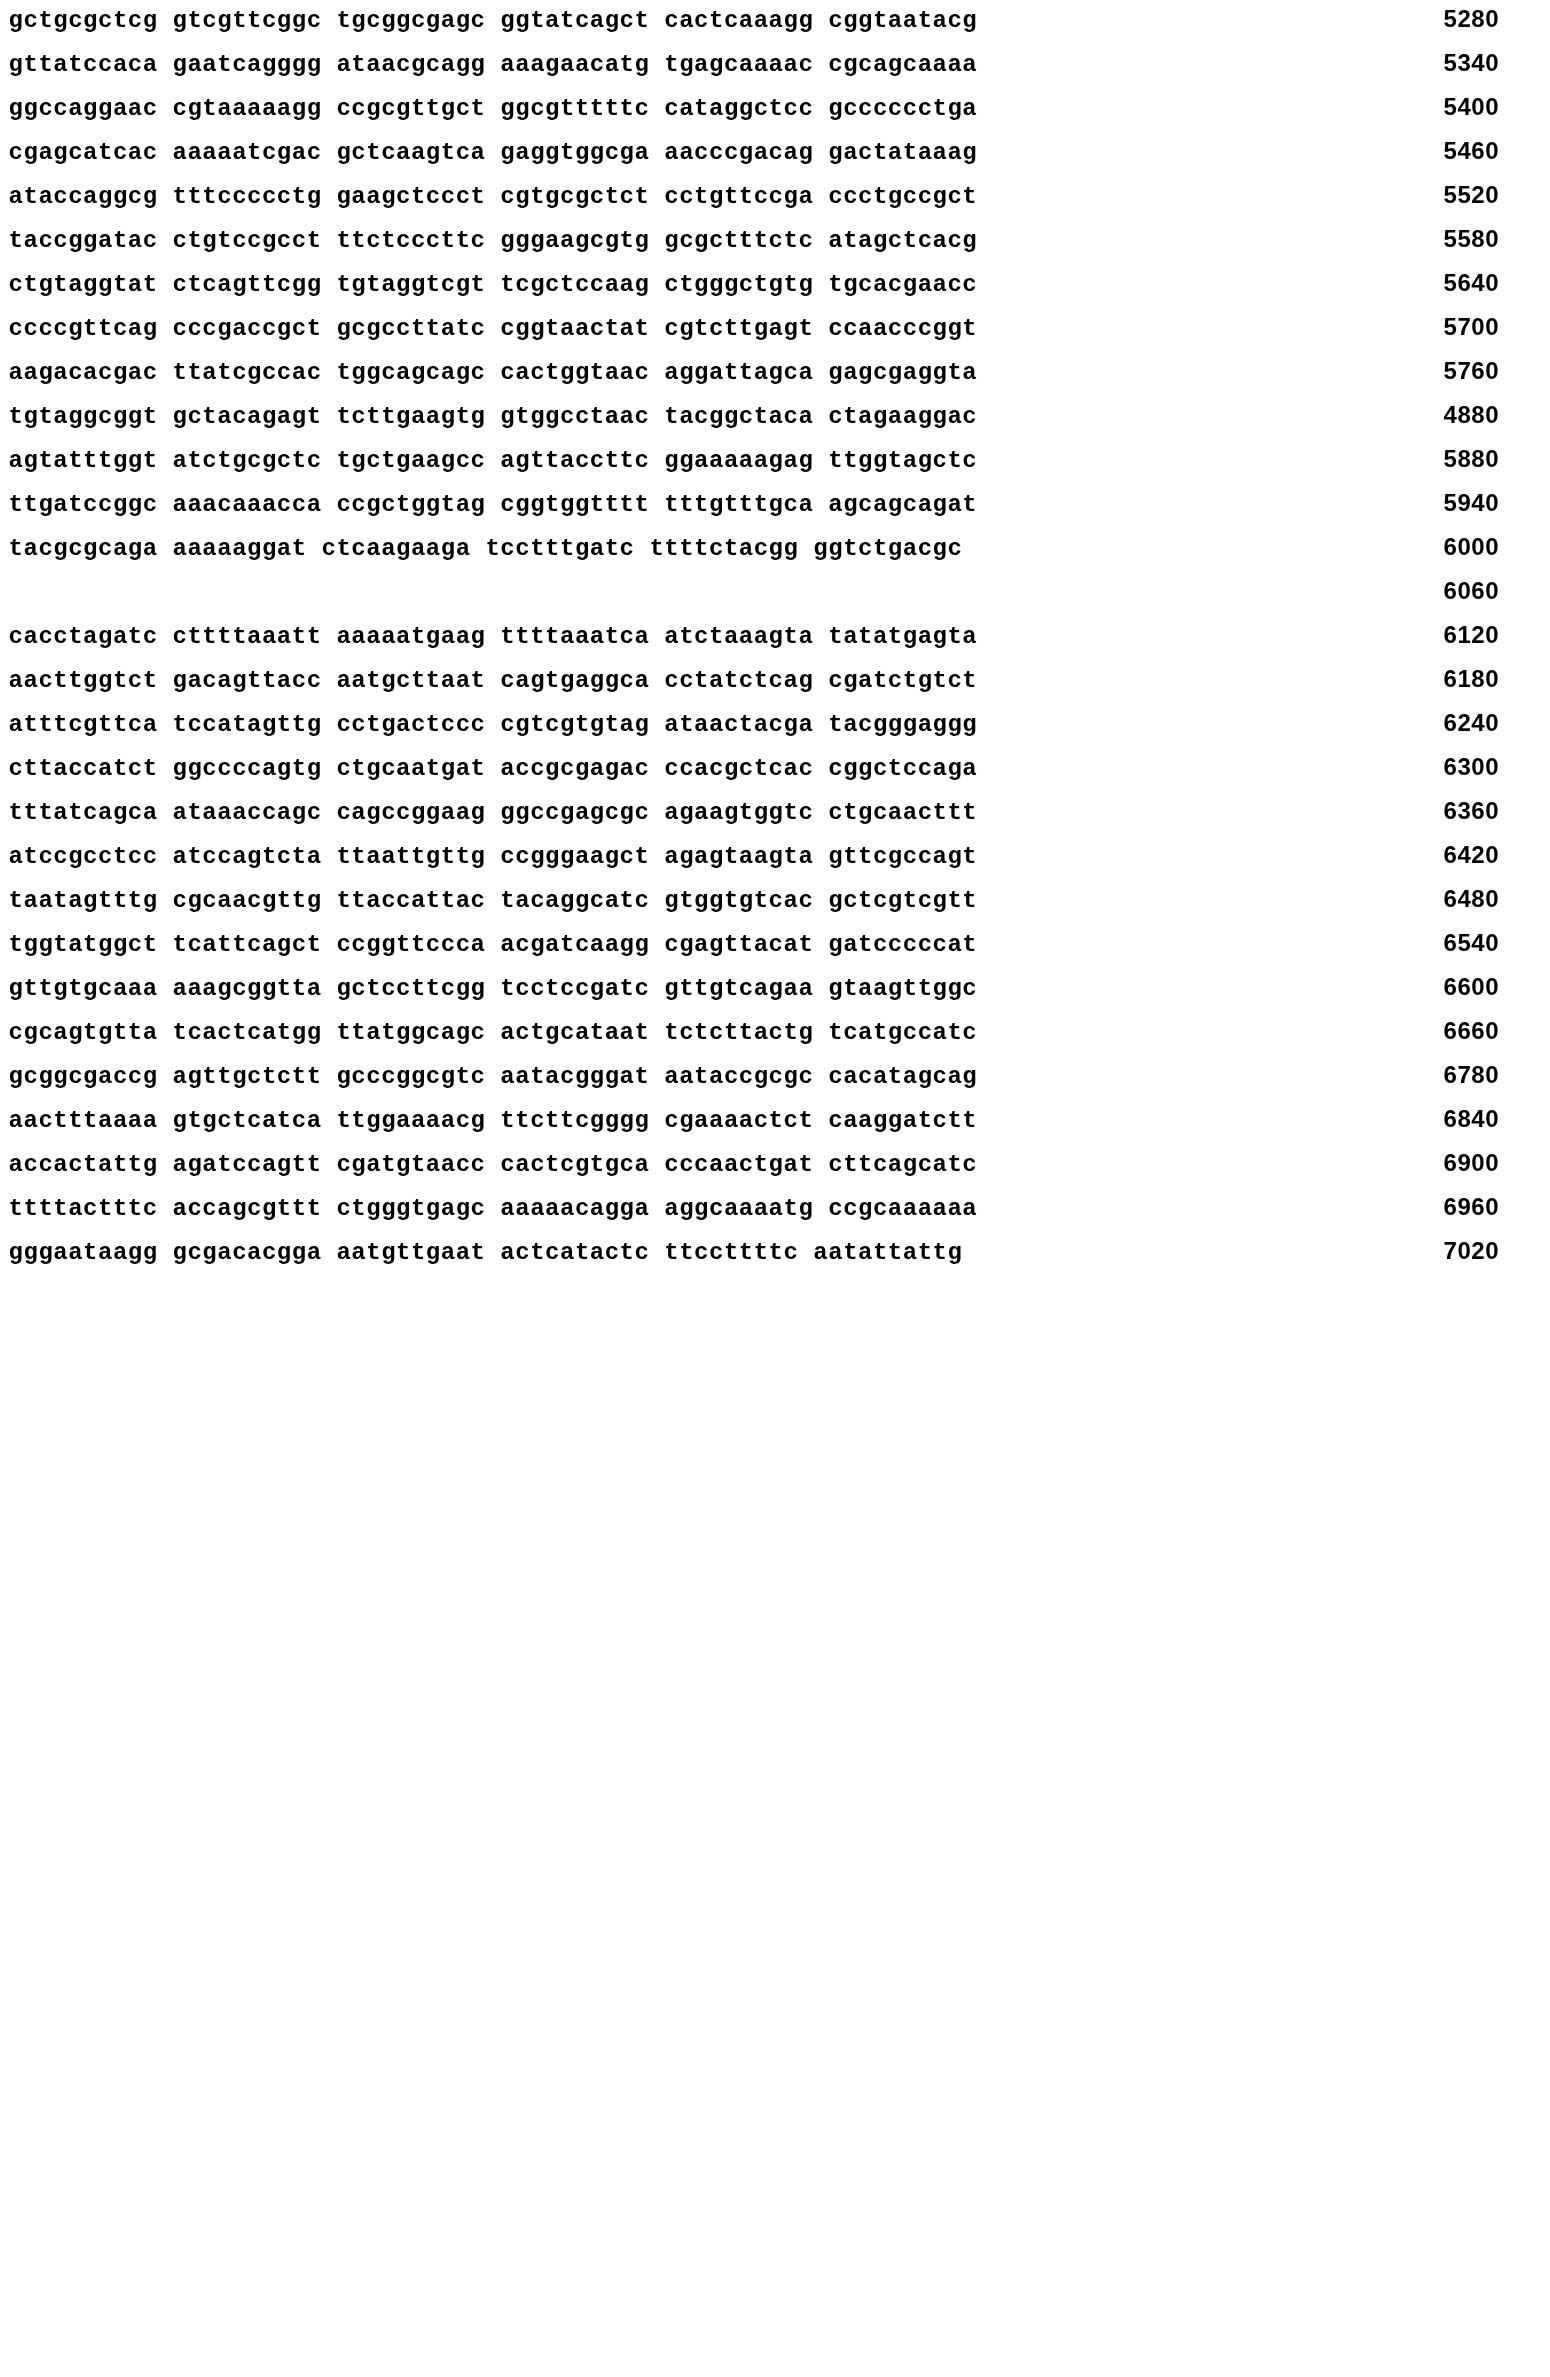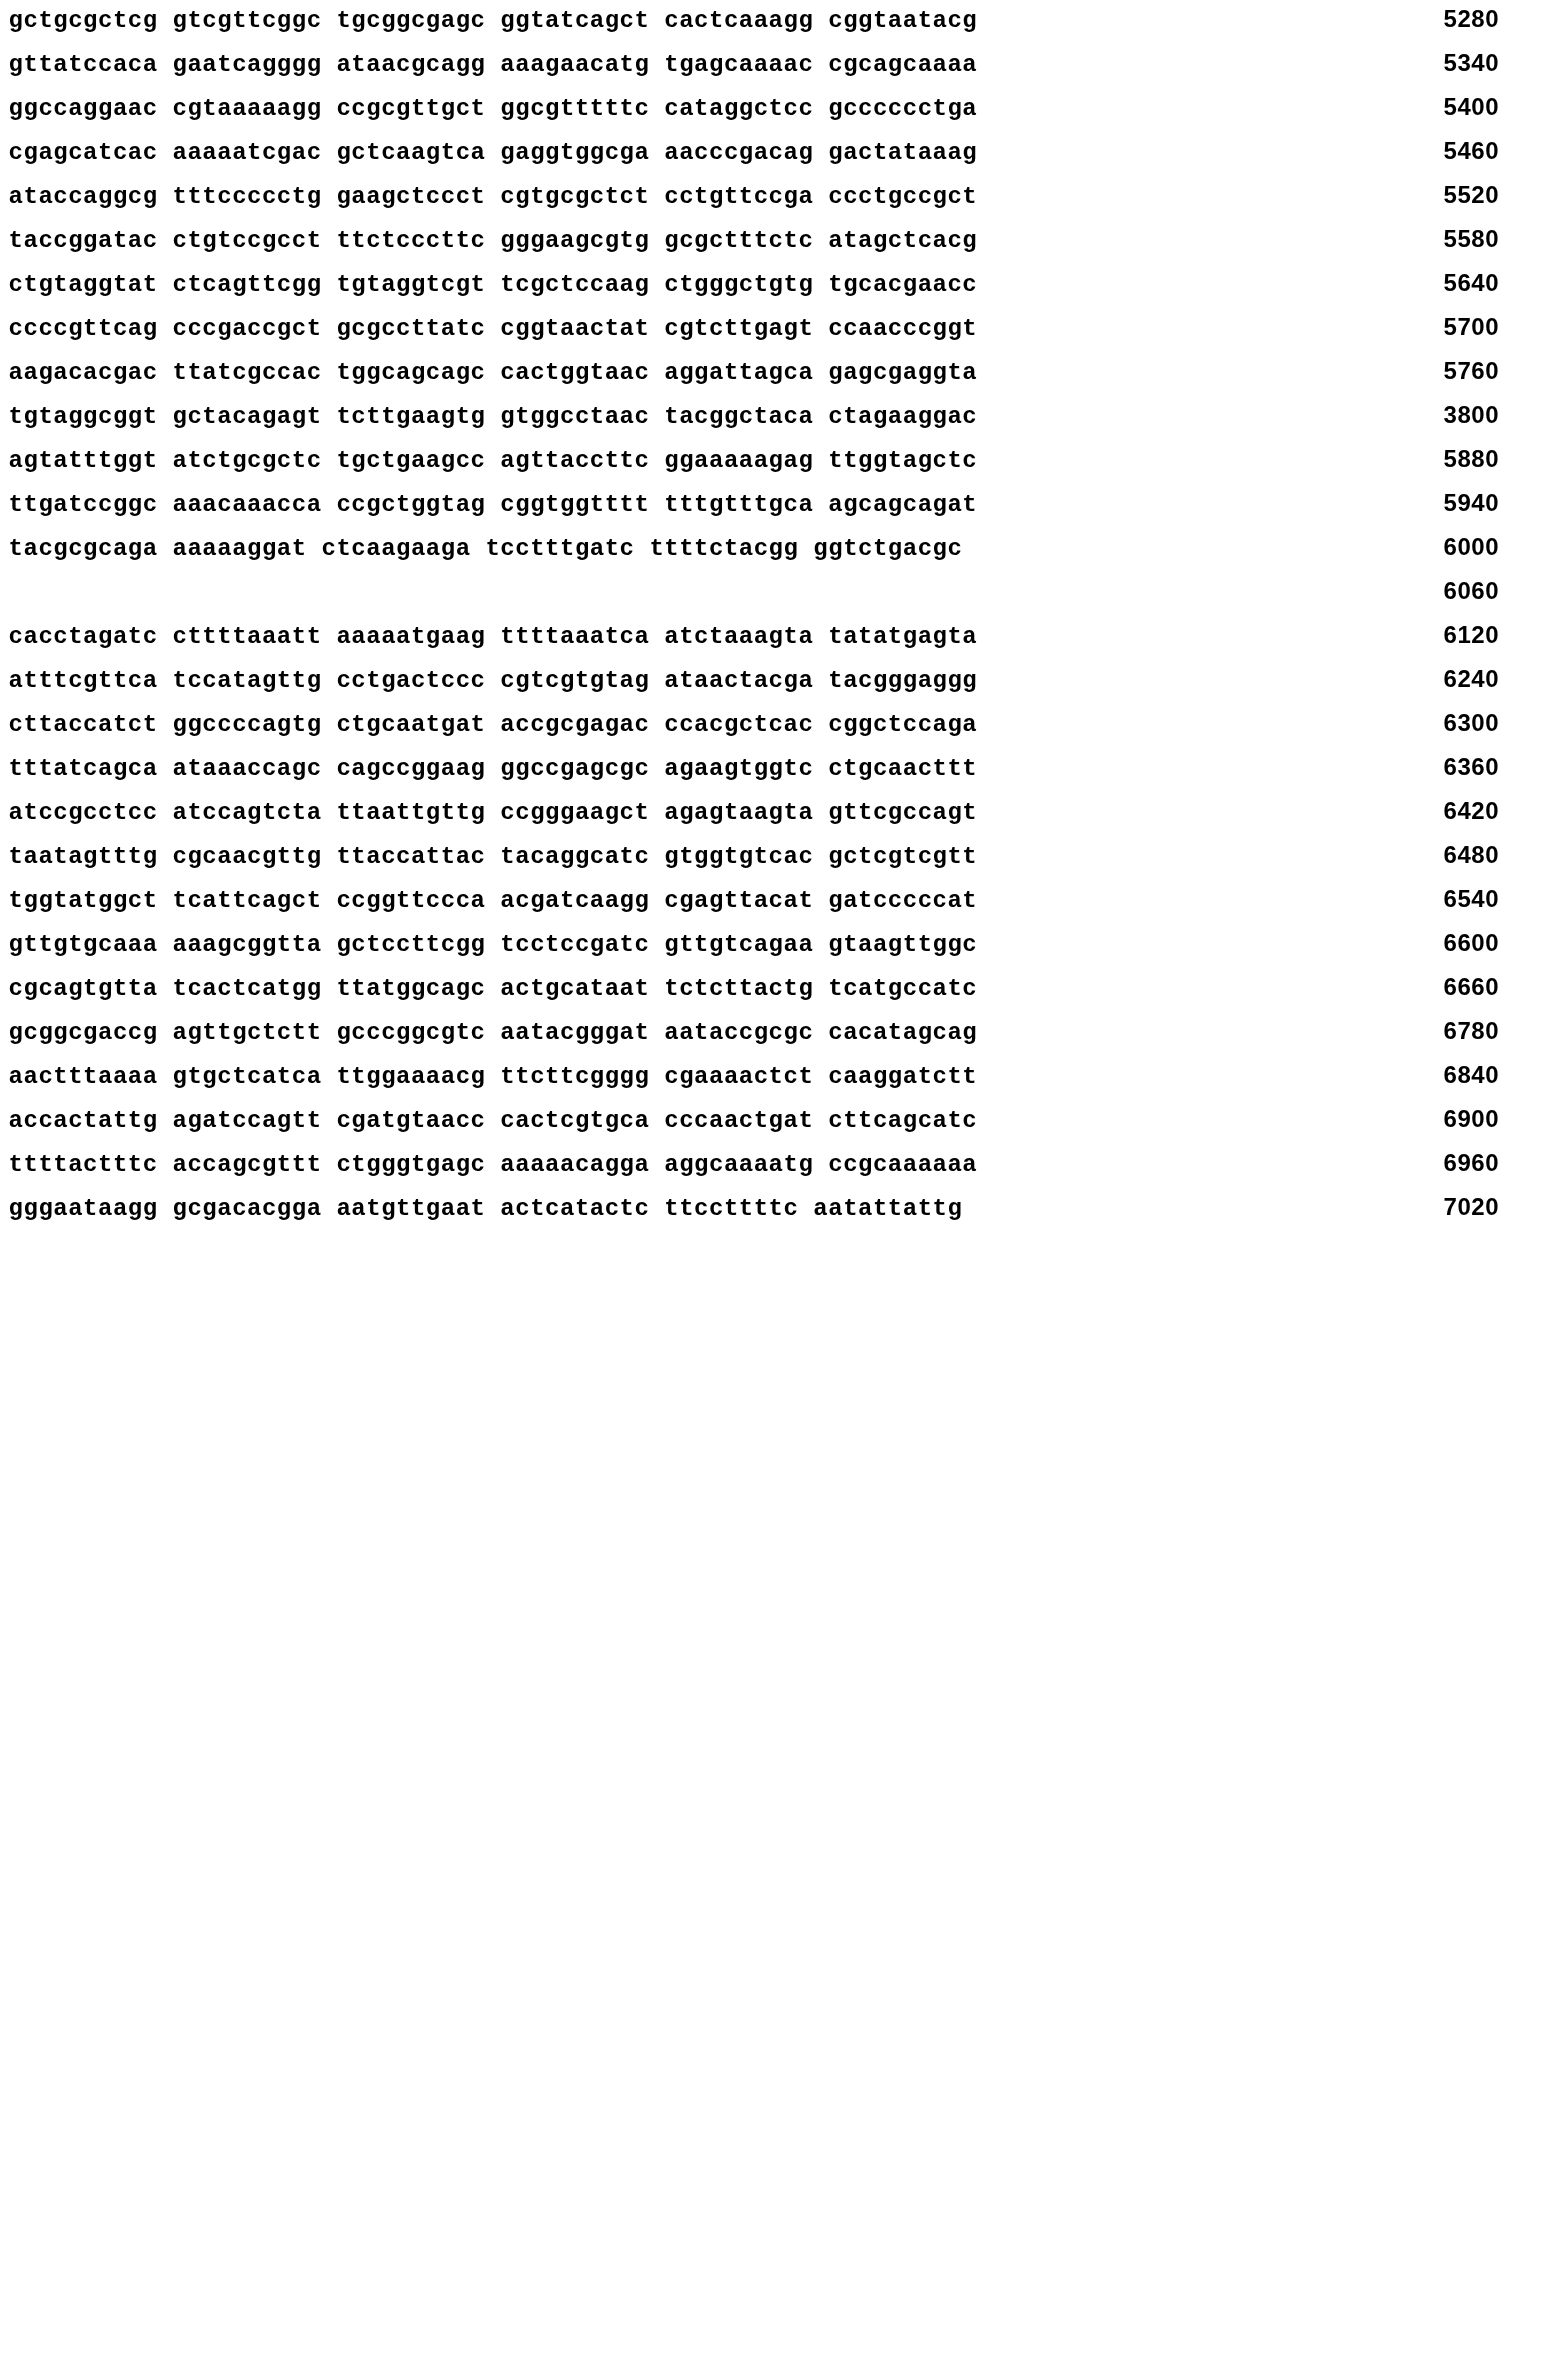--- a/index.html
+++ b/index.html
@@ -47,26 +47,27 @@
 
 <div class="seq-row"><span class="seq-blocks">gctgcgctcg gtcgttcggc tgcggcgagc ggtatcagct cactcaaagg cggtaatacg</span><span class="seq-pos">5280</span></div>
     <div class="seq-row"><span class="seq-blocks">gttatccaca gaatcagggg ataacgcagg aaagaacatg tgagcaaaac cgcagcaaaa</span><span class="seq-pos">5340</span></div>
     <div class="seq-row"><span class="seq-blocks">ggccaggaac cgtaaaaagg ccgcgttgct ggcgtttttc cataggctcc gcccccctga</span><span class="seq-pos">5400</span></div>
     <div class="seq-row"><span class="seq-blocks">cgagcatcac aaaaatcgac gctcaagtca gaggtggcga aacccgacag gactataaag</span><span class="seq-pos">5460</span></div>
     <div class="seq-row"><span class="seq-blocks">ataccaggcg tttccccctg gaagctccct cgtgcgctct cctgttccga ccctgccgct</span><span class="seq-pos">5520</span></div>
     <div class="seq-row"><span class="seq-blocks">taccggatac ctgtccgcct ttctcccttc gggaagcgtg gcgctttctc atagctcacg</span><span class="seq-pos">5580</span></div>
     <div class="seq-row"><span class="seq-blocks">ctgtaggtat ctcagttcgg tgtaggtcgt tcgctccaag ctgggctgtg tgcacgaacc</span><span class="seq-pos">5640</span></div>
     <div class="seq-row"><span class="seq-blocks">ccccgttcag cccgaccgct gcgccttatc cggtaactat cgtcttgagt ccaacccggt</span><span class="seq-pos">5700</span></div>
     <div class="seq-row"><span class="seq-blocks">aagacacgac ttatcgccac tggcagcagc cactggtaac aggattagca gagcgaggta</span><span class="seq-pos">5760</span></div>
-    <div class="seq-row"><span class="seq-blocks">tgtaggcggt gctacagagt tcttgaagtg gtggcctaac tacggctaca ctagaaggac</span><span class="seq-pos">3800</span></div>
+    <div class="seq-row"><span class="seq-blocks">tgtaggcggt gctacagagt tcttgaagtg gtggcctaac tacggctaca ctagaaggac</span><span class="seq-pos">4880</span></div>
     <div class="seq-row"><span class="seq-blocks">agtatttggt atctgcgctc tgctgaagcc agttaccttc ggaaaaagag ttggtagctc</span><span class="seq-pos">5880</span></div>
     <div class="seq-row"><span class="seq-blocks">ttgatccggc aaacaaacca ccgctggtag cggtggtttt tttgtttgca agcagcagat</span><span class="seq-pos">5940</span></div>
     <div class="seq-row"><span class="seq-blocks">tacgcgcaga aaaaaggat ctcaagaaga tcctttgatc ttttctacgg ggtctgacgc</span><span class="seq-pos">6000</span></div>
     <div class="seq-row"><span class="seq-pos">6060</span></div>
     <div class="seq-row"><span class="seq-blocks">cacctagatc cttttaaatt aaaaatgaag ttttaaatca atctaaagta tatatgagta</span><span class="seq-pos">6120</span></div>
+    <div class="seq-row"><span class="seq-blocks">aacttggtct gacagttacc aatgcttaat cagtgaggca cctatctcag cgatctgtct</span><span class="seq-pos">6180</span></div>
     <div class="seq-row"><span class="seq-blocks">atttcgttca tccatagttg cctgactccc cgtcgtgtag ataactacga tacgggaggg</span><span class="seq-pos">6240</span></div>
     <div class="seq-row"><span class="seq-blocks">cttaccatct ggccccagtg ctgcaatgat accgcgagac ccacgctcac cggctccaga</span><span class="seq-pos">6300</span></div>
     <div class="seq-row"><span class="seq-blocks">tttatcagca ataaaccagc cagccggaag ggccgagcgc agaagtggtc ctgcaacttt</span><span class="seq-pos">6360</span></div>
     <div class="seq-row"><span class="seq-blocks">atccgcctcc atccagtcta ttaattgttg ccgggaagct agagtaagta gttcgccagt</span><span class="seq-pos">6420</span></div>
     <div class="seq-row"><span class="seq-blocks">taatagtttg cgcaacgttg ttaccattac tacaggcatc gtggtgtcac gctcgtcgtt</span><span class="seq-pos">6480</span></div>
     <div class="seq-row"><span class="seq-blocks">tggtatggct tcattcagct ccggttccca acgatcaagg cgagttacat gatcccccat</span><span class="seq-pos">6540</span></div>
     <div class="seq-row"><span class="seq-blocks">gttgtgcaaa aaagcggtta gctccttcgg tcctccgatc gttgtcagaa gtaagttggc</span><span class="seq-pos">6600</span></div>
     <div class="seq-row"><span class="seq-blocks">cgcagtgtta tcactcatgg ttatggcagc actgcataat tctcttactg tcatgccatc</span><span class="seq-pos">6660</span></div>
     <div class="seq-row"><span class="seq-blocks">gcggcgaccg agttgctctt gcccggcgtc aatacgggat aataccgcgc cacatagcag</span><span class="seq-pos">6780</span></div>
     <div class="seq-row"><span class="seq-blocks">aactttaaaa gtgctcatca ttggaaaacg ttcttcgggg cgaaaactct caaggatctt</span><span class="seq-pos">6840</span></div>

